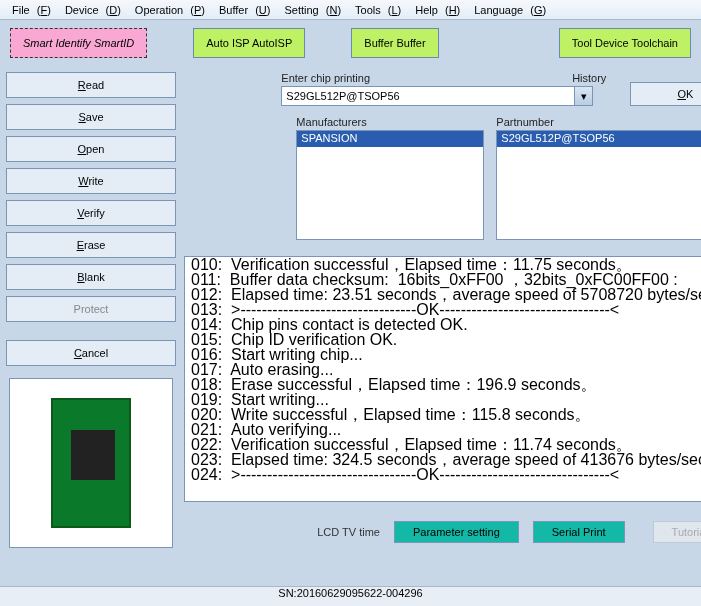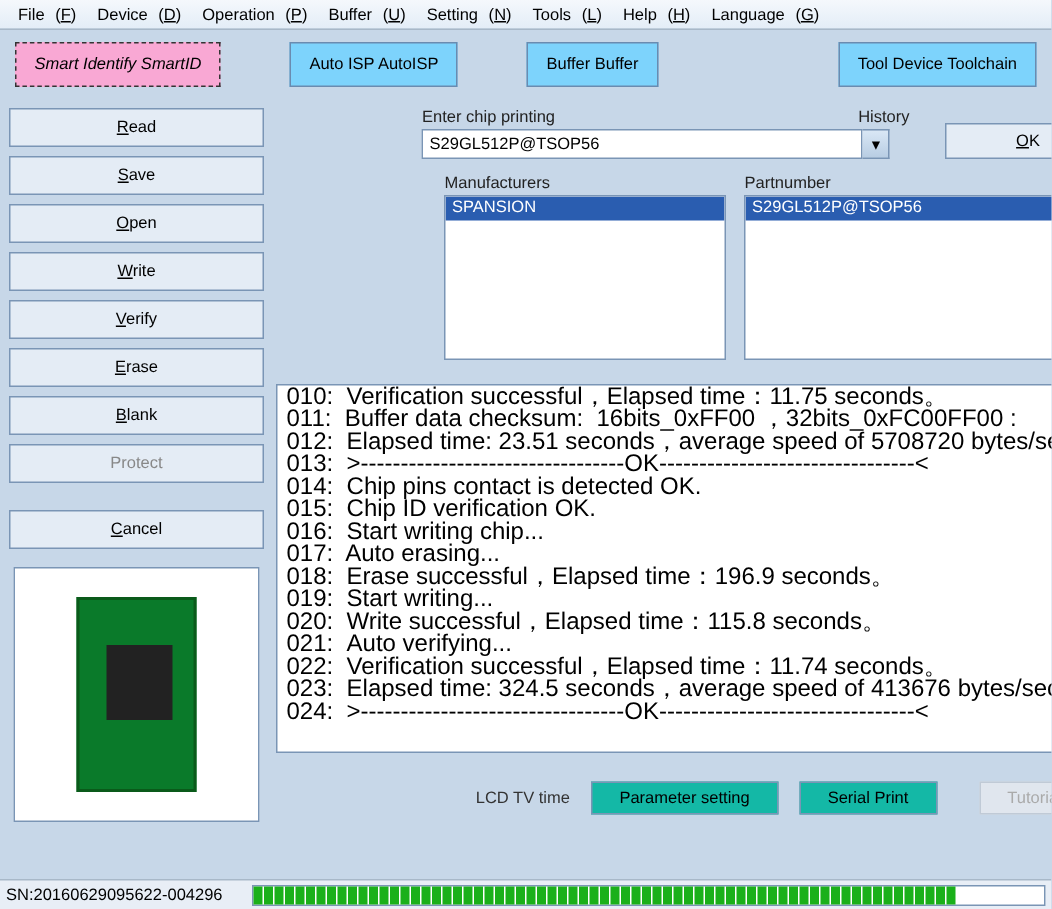--- a/index.html
+++ b/index.html
@@ -1,21 +1,21 @@
 <!DOCTYPE html>
 <html><head>
 <meta charset="utf-8">
 <style>
 * { box-sizing: border-box; margin: 0; padding: 0; font-family: Tahoma, Arial, sans-serif; font-size: 11px; }
 body { width: 701px; height: 606px; background: #c7d7e8; overflow: hidden; position: relative; }
 .menubar { height: 20px; background: linear-gradient(#f5f8fc, #e3edf7); display: flex; padding: 2px 4px; gap: 2px; border-bottom: 1px solid #a8b8c8; }
 .menubar span { padding: 2px 4px; cursor: default; }
 .menubar span u { text-decoration: underline; }
 .toolbar { height: 46px; padding: 8px 10px; display: flex; gap: 14px; align-items: center; }
-.tbtn { height: 30px; padding: 0 12px; background: #7dd3fc; border: 1px solid #6a8bb0; cursor: pointer; display: inline-flex; align-items: center; justify-content: center; }
+.tbtn { height: 30px; padding: 0 12px; background: #bef264; border: 1px solid #6a8bb0; cursor: pointer; display: inline-flex; align-items: center; justify-content: center; }
 .tbtn.dashed { border: 1px dashed #333; background: #f9a8d4; font-style: italic; }
 .main { display: flex; padding: 0 6px; gap: 8px; }
 .sidebar { width: 172px; display: flex; flex-direction: column; gap: 6px; padding-top: 6px; align-items: center; }
 .sidebtn { width: 170px; height: 26px; background: #e4ecf5; border: 1px solid #7a95b5; cursor: pointer; display: flex; align-items: center; justify-content: center; }
 .sidebtn.disabled { color: #888; }
 .preview { width: 164px; height: 170px; background: #fff; border: 1px solid #7a95b5; margin-top: 6px; display: flex; align-items: center; justify-content: center; }
 .prevbox { width: 80px; height: 130px; background: #0a7a2a; border: 2px solid #0a5a1a; position: relative; }
 .prevbox::after { content:""; position:absolute; top:30px; left:18px; width:44px; height:50px; background:#222; }
 .content { flex: 1; display: flex; flex-direction: column; align-items: flex-end; }
 .chipbox { background: #c7d7e8; padding: 6px 2px 4px 2px; }
@@ -36,21 +36,21 @@
 .logtext { flex: 1; padding: 0 6px; overflow: hidden; font-size: 16px; line-height: 15px; white-space: pre; }
 .vscroll { width: 16px; background: linear-gradient(90deg,#e8eef6,#d0dbe8); border-left: 1px solid #a8b8c8; position: relative; }
 .vscroll::before,.vscroll::after{content:"";position:absolute;left:3px;width:10px;height:12px;background:#c4d2e2;border:1px solid #8aa0b8;}
 .vscroll::before{top:2px;} .vscroll::after{bottom:2px;}
 .hscroll { height: 16px; background: linear-gradient(#e8eef6,#d0dbe8); border-top: 1px solid #a8b8c8; position: relative; }
 .hscroll-thumb { position: absolute; left: 18px; top: 2px; width: 370px; height: 11px; background: linear-gradient(#cfe0f2,#a8c4e0); border: 1px solid #6a8bb0; border-radius: 2px; }
 .bottombar { height: 28px; display: flex; align-items: center; padding: 0 10px 0 188px; gap: 14px; }
 .botlabel { color: #333; }
 .botbtn { height: 22px; padding: 0 18px; background: #14b8a6; border: 1px solid #7a95b5; cursor: pointer; }
 .botbtn.ghost { color: #aaa; border-color: #c0cad6; background: #e0e6ee; }
-.status { position: absolute; bottom: 0; left: 0; right: 0; height: 20px; background: #e8eef6; border-top: 1px solid #a8b8c8; display: flex; align-items: center; padding: 0 4px; gap: 20px; }
+.status { position: absolute; bottom: 0; left: 0; right: 0; height: 20px; background: #e8eef6; border-top: 1px solid #a8b8c8; display: flex; align-items: center; padding: 0 4px; gap: 20px; flex-direction: column; }
 .progress { flex: 1; height: 14px; background: #fff; border: 1px solid #7a95b5; display: flex; }
 .seg { width: 6px; height: 100%; background: #1ab01a; margin-right: 1px; }
 </style>
 </head>
 <body>
 
 <div class="menubar">
   <span><span>File</span> (<u>F</u>)</span>
   <span><span>Device</span> (<u>D</u>)</span>
   <span><span>Operation</span> (<u>P</u>)</span>

